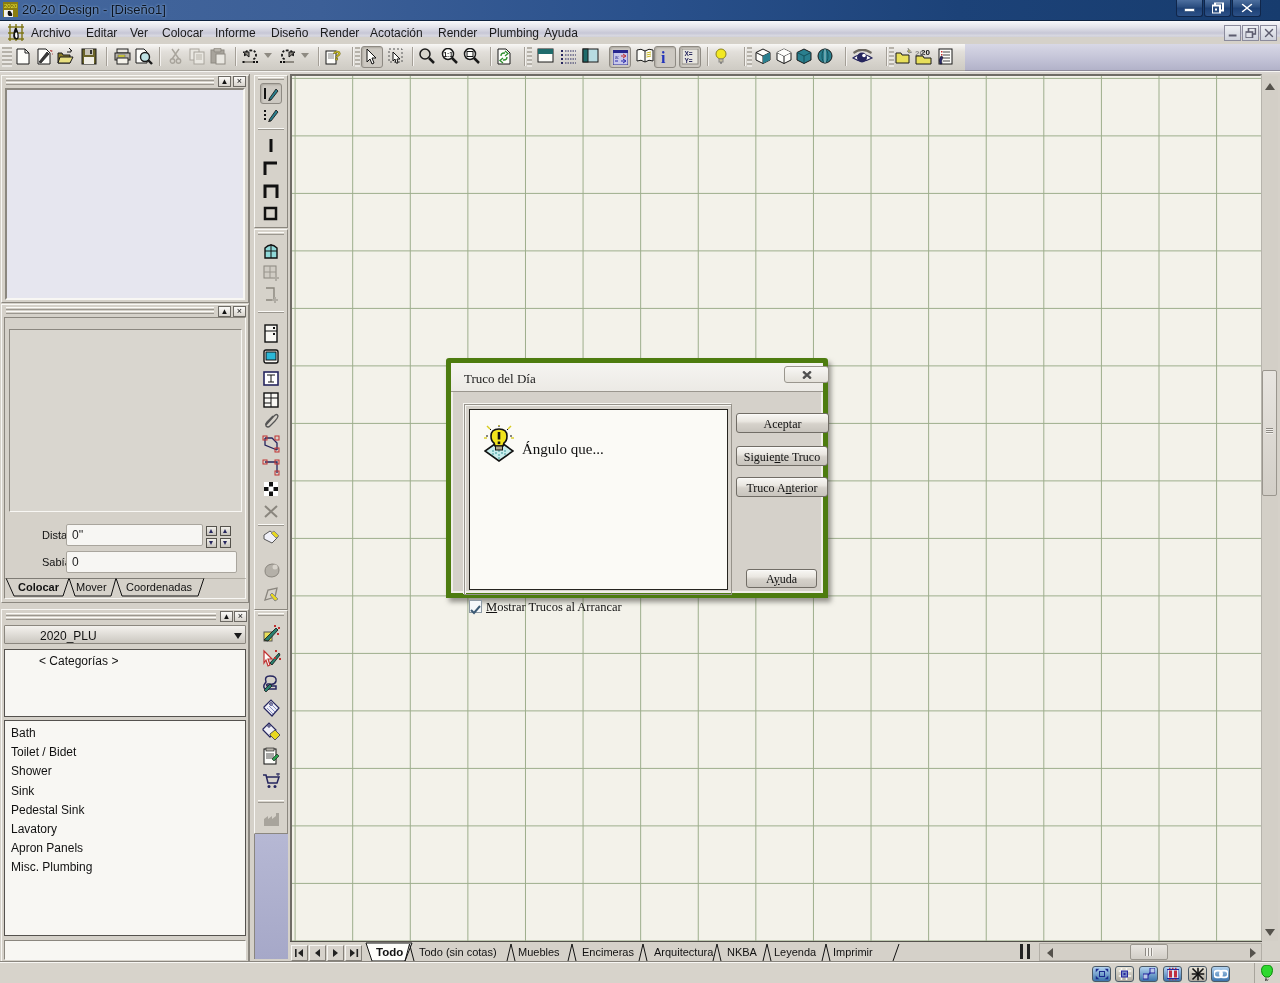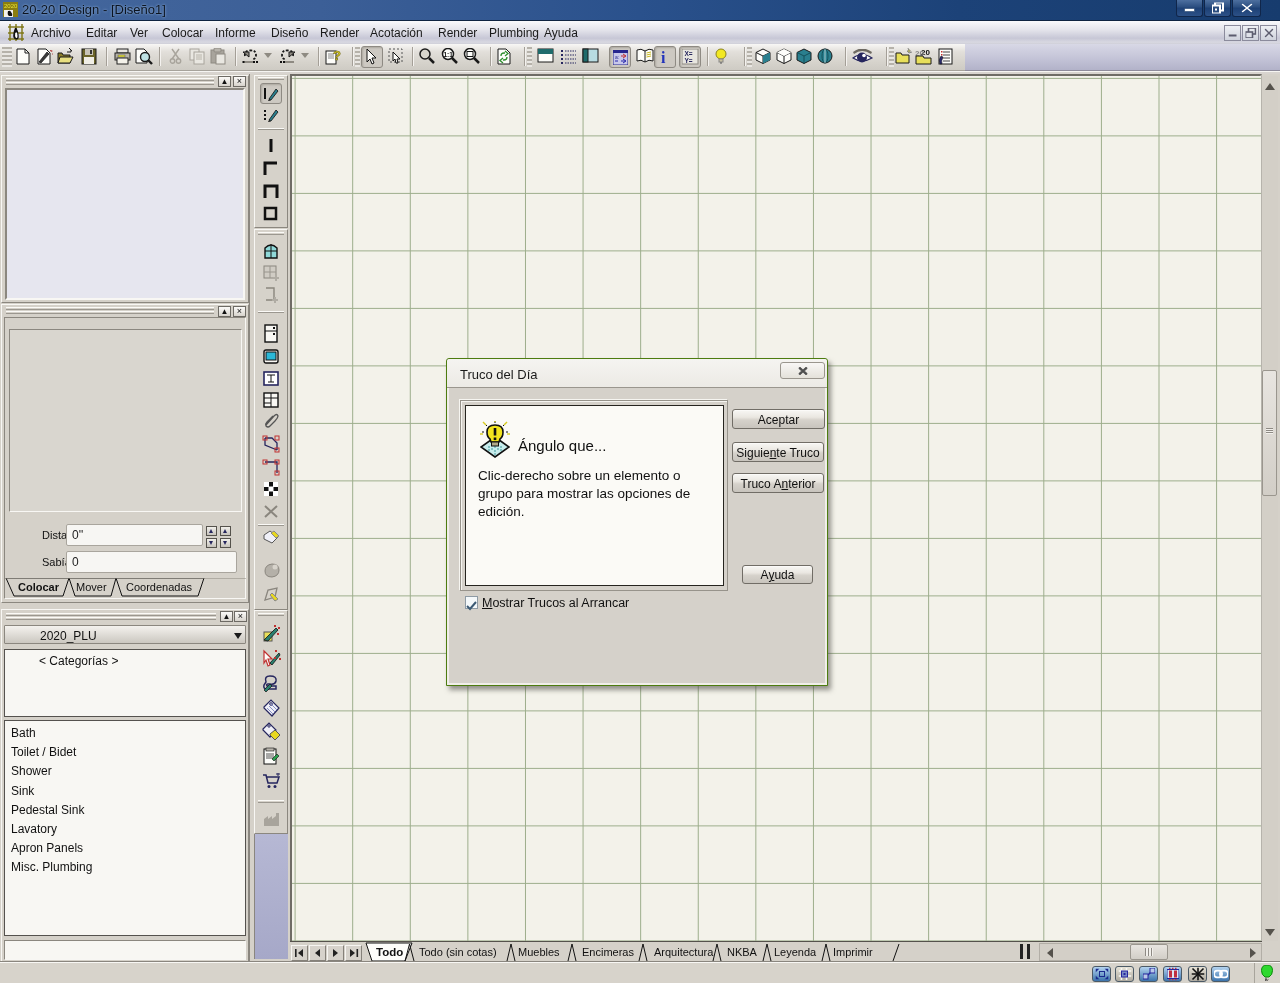--- a/index.html
+++ b/index.html
@@ -4,21 +4,21 @@
 html,body{margin:0;padding:0;}
 #app{position:relative;width:1280px;height:983px;overflow:hidden;font-family:"Liberation Sans",sans-serif;background:#d5d1c9;}
 #app *{box-sizing:border-box;}
 .abs{position:absolute;}
 
 #titlebar{left:0;top:0;width:1280px;height:20px;background:linear-gradient(to right,#44679d 0%,#3c5f97 25%,#2a518c 50%,#1c4278 75%,#173c6e 100%);}
 #titlebar .tt{left:22px;top:2px;font-size:13px;color:#0c1420;text-shadow:0 0 3px #7b9cc8,0 0 2px #7b9cc8;white-space:nowrap;}
 .wbtn{top:0;height:17px;border:1px solid #10264a;border-top:none;border-radius:0 0 3px 3px;background:linear-gradient(#4d6f9f,#2a4d7f 45%,#1d4075 50%,#2c5187);}
 .wbtn svg{position:absolute;left:50%;top:50%;transform:translate(-50%,-50%);}
 
-#menubar{left:0;top:20px;width:1280px;height:24px;background:linear-gradient(#f9f9fb 0%,#e3e3ea 40%,#c7c7d6 75%,#d8d8e1 92%,#cfcfd8 100%);border-top:1px solid #0e2340;}
+#menubar{left:0;top:20px;width:1280px;height:17px;background:linear-gradient(#f9f9fb 0%,#e3e3ea 40%,#c7c7d6 75%,#d8d8e1 92%,#cfcfd8 100%);border-top:1px solid #0e2340;}
 .mi{top:5px;font-size:12px;color:#1a1a1a;white-space:nowrap;}
 .mdibtn{top:4px;width:17px;height:16px;border:1px solid #8b8b9c;background:linear-gradient(#eef0f4,#cfd2dc);}
 .mdibtn svg{position:absolute;left:50%;top:50%;transform:translate(-50%,-50%);}
 
 #toolbar{left:0;top:44px;width:965px;height:27px;background:linear-gradient(#f8f7f5 0%,#e2dfda 30%,#d6d3cc 70%,#cecbc4 100%);border-bottom:1px solid #a7a39b;}
 #toolbarR{left:965px;top:44px;width:315px;height:27px;background:linear-gradient(#d8d8e6 0%,#c2c2d6 60%,#b2b2c9 100%);border-bottom:1px solid #8f8c9c;}
 #clienttop{left:0;top:71px;width:1280px;height:3px;background:#d8d4cf;border-top:1px solid #f6f5f2;}
 .ti{top:48px;width:17px;height:17px;}
 .ti svg{position:absolute;left:0;top:0;}
 .tsep{top:47px;width:2px;height:19px;border-left:1px solid #a49f97;border-right:1px solid #f4f2ef;}
@@ -36,21 +36,21 @@
 
 .sb{background:#d3cfc7;}
 .thumb{background:linear-gradient(#e8e5e0,#d2cec7);border:1px solid #9a968e;border-radius:2px;}
 
 .navb{width:17px;height:16px;border:1px solid;border-color:#f6f5f2 #85817a #85817a #f6f5f2;background:#d6d2cb;text-align:center;font-size:8px;line-height:14px;color:#222;}
 
 #statusbar{left:0;top:962px;width:1280px;height:21px;background:#d7d3cb;border-top:1px solid #f8f7f4;box-shadow:0 -1px 0 #8a867f;}
 .stb{top:966px;width:19px;height:16px;border:1px solid #4c5a66;border-radius:3px;}
 .stb svg{position:absolute;left:50%;top:50%;transform:translate(-50%,-50%);}
 
-#dlg{left:446px;top:358px;width:382px;height:328px;border:1px solid #4d7c0f;border-radius:3px 3px 0 0;background:#d5d1ca;box-shadow:inset 0 0 0 2px #f0eee9, 3px 4px 5px rgba(70,68,62,.55);}
+#dlg{left:446px;top:358px;width:382px;height:240px;border:5px solid #4d7c0f;border-radius:3px 3px 0 0;background:#d5d1ca;box-shadow:inset 0 0 0 2px #f0eee9, 3px 4px 5px rgba(70,68,62,.55);font-family:Liberation Serif, serif;}
 #dlgtitle{left:0;top:0;width:100%;height:29px;background:linear-gradient(#f5f4f1,#eceae5);border-bottom:1px solid #9a968e;border-radius:3px 3px 0 0;}
 .dbtn{background:linear-gradient(#f8f7f4 0%,#eae7e1 40%,#d6d2cb 55%,#c8c4bd 100%);border:1px solid #716d66;border-radius:3px;font-size:12px;color:#111;text-align:center;box-shadow:0 1px 0 #fbfaf8 inset;}
 </style></head>
 <body>
 <div id="app">
 
 <div class="abs" id="titlebar">
  <svg class="abs" style="left:3px;top:2px" width="15" height="15">
         <rect x="0" y="0" width="15" height="15" fill="#8a7d10"></rect>
         <rect x="1" y="8" width="9" height="7" fill="#f4f2ec"></rect>
@@ -826,21 +826,20 @@
         </g>
 <g stroke="#d8cc20" stroke-width="1.4">
           <line x1="15" y1="-2" x2="15" y2="1"></line>
           <line x1="3" y1="1" x2="6" y2="4"></line>
           <line x1="27" y1="1" x2="24" y2="4"></line>
           <line x1="0" y1="13" x2="3" y2="13"></line>
           <line x1="27" y1="13" x2="30" y2="13"></line>
         </g>
 </svg>
 <div class="abs" style="left:71px;top:78px;font-size:15px;color:#111;">Ángulo que...</div>
-<div class="abs" style="left:31px;top:108px;width:240px;font-size:13.5px;line-height:18px;color:#111;">Clic-derecho sobre un elemento o grupo para mostrar las opciones de edición.</div>
 <div class="abs dbtn" style="left:285px;top:50px;width:93px;height:20px;padding-top:3px;">Aceptar</div>
 <div class="abs dbtn" style="left:285px;top:83px;width:92px;height:20px;padding-top:3px;">Siguie<span style="text-decoration:underline">n</span>te Truco</div>
 <div class="abs dbtn" style="left:285px;top:114px;width:92px;height:20px;padding-top:3px;">Truco A<span style="text-decoration:underline">n</span>terior</div>
 <div class="abs dbtn" style="left:295px;top:206px;width:71px;height:19px;padding-top:2px;">A<span style="text-decoration:underline">y</span>uda</div>
 <div class="abs" style="left:18px;top:237px;width:13px;height:13px;background:#f4f8fa;border:1px solid #8e9aa4;"><svg width="11" height="10">
           <path d="M1 5 L4 8 L10 1" fill="none" stroke="#3c5a74" stroke-width="2"></path>
         </svg></div>
 <div class="abs" style="left:35px;top:237px;font-size:12.5px;color:#111;"><span style="text-decoration:underline">M</span>ostrar Trucos al Arrancar</div>
 </div>
 </div>

